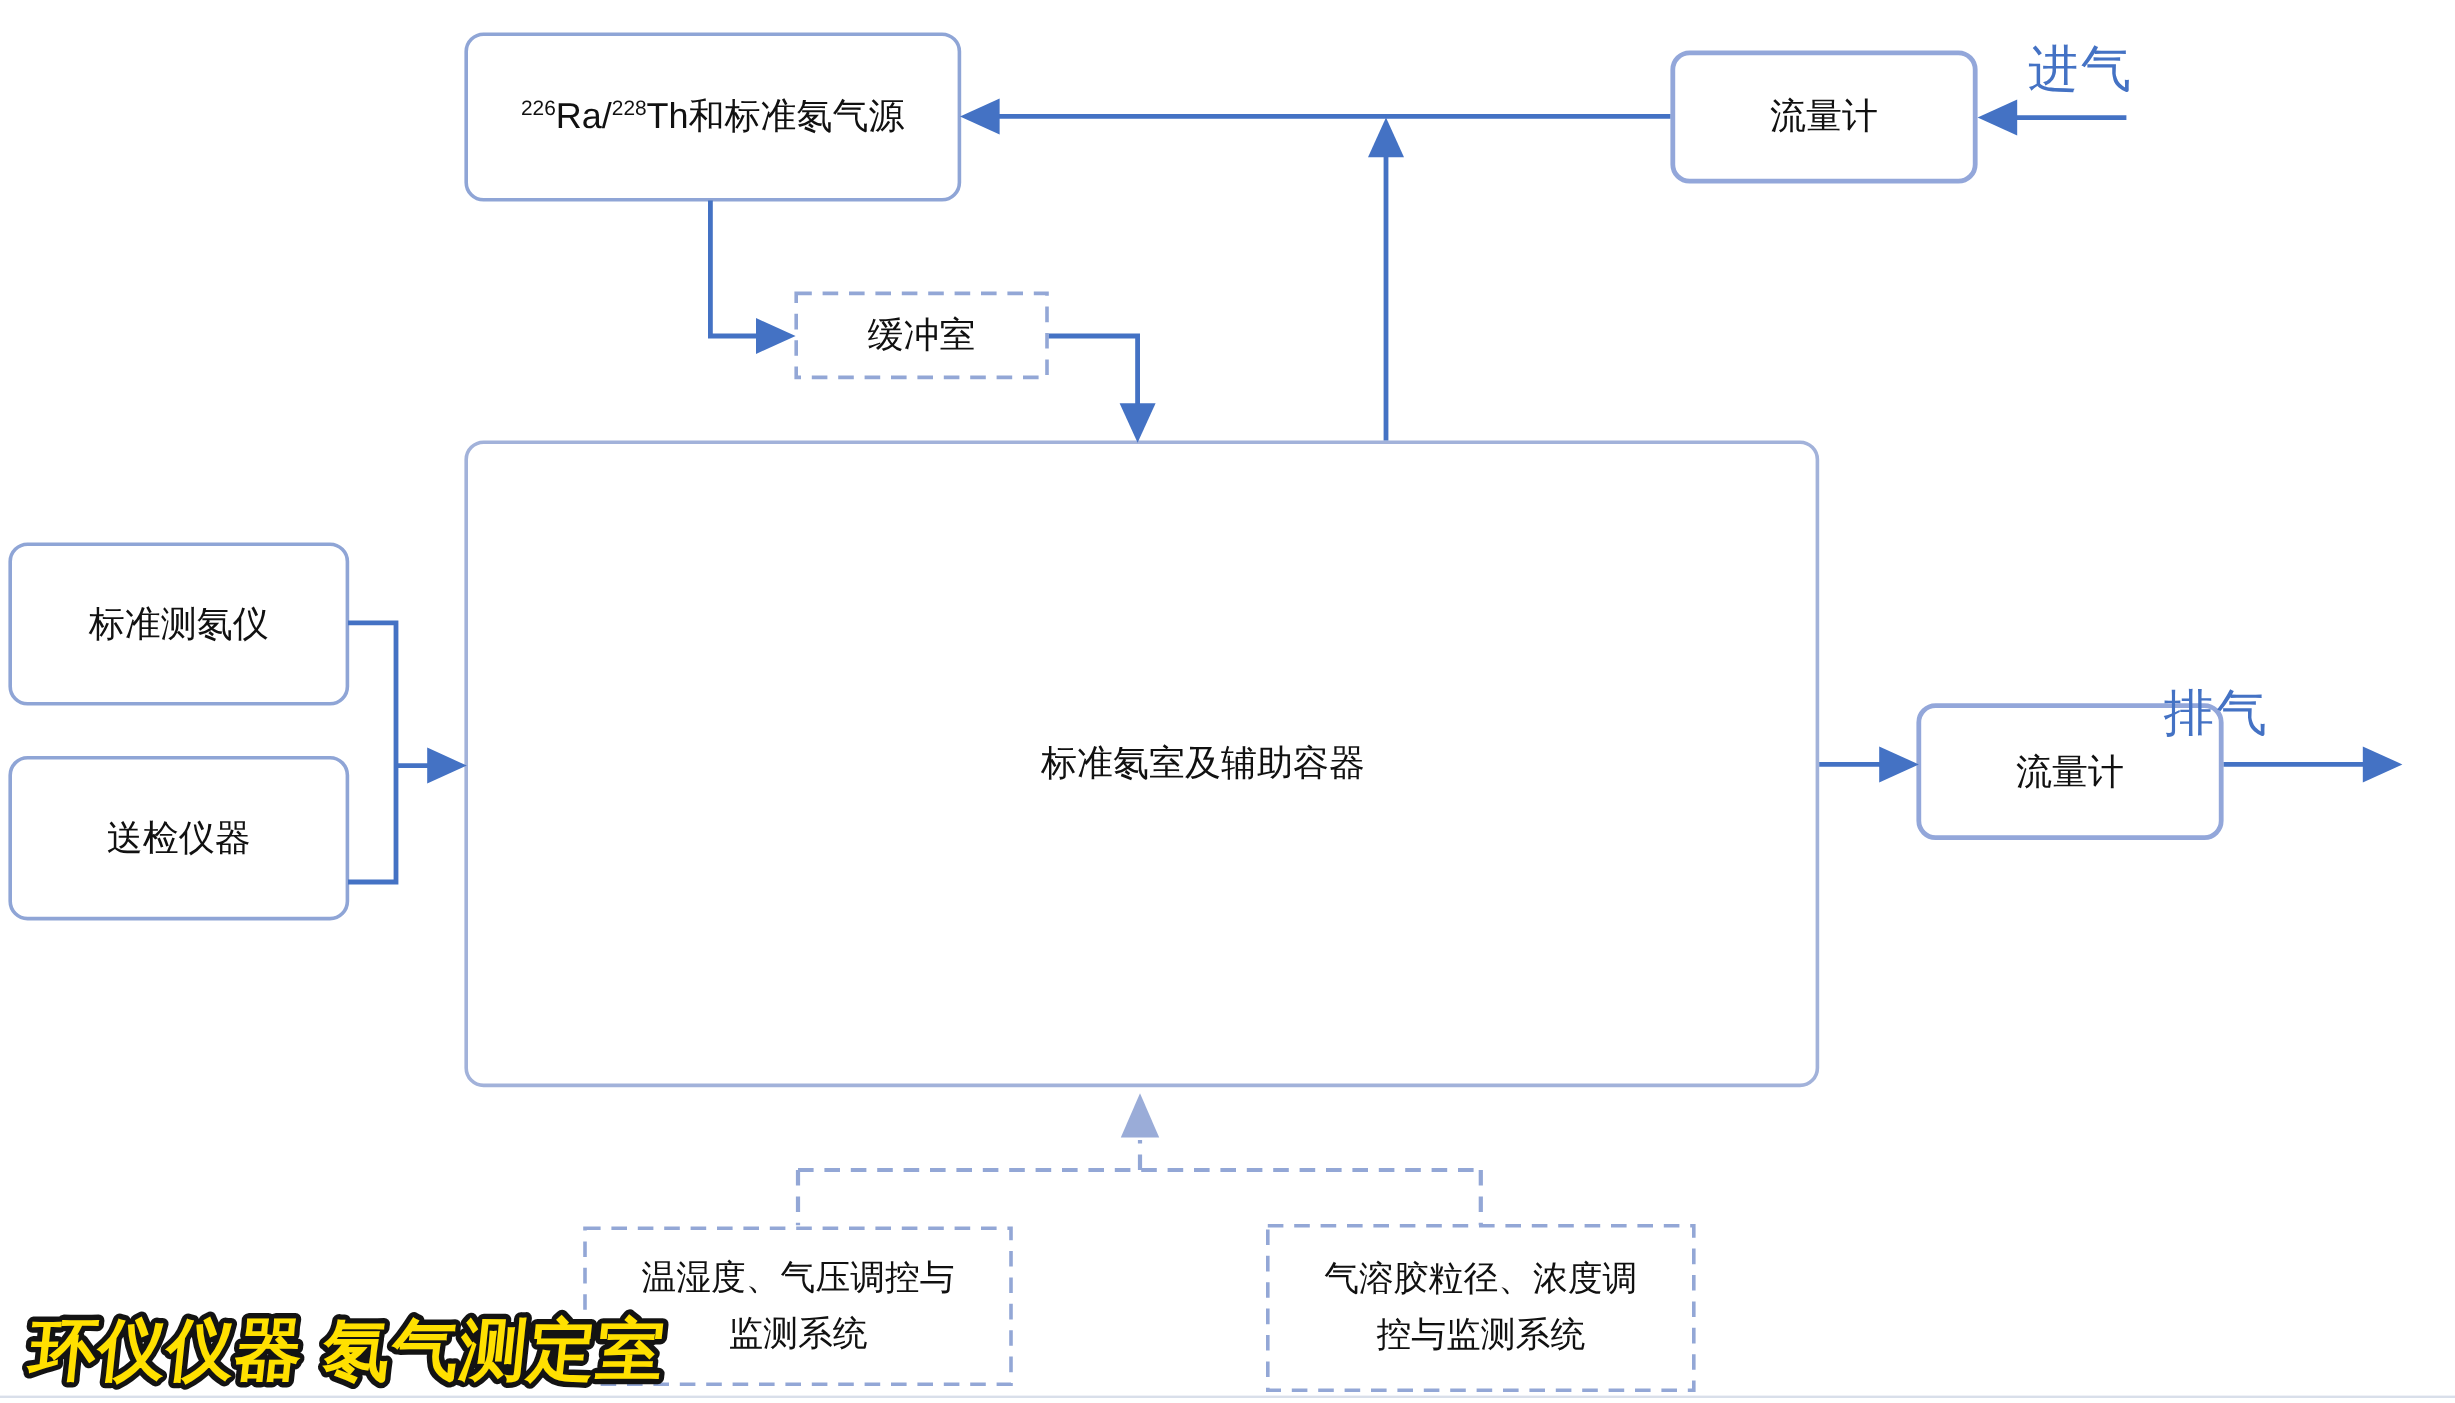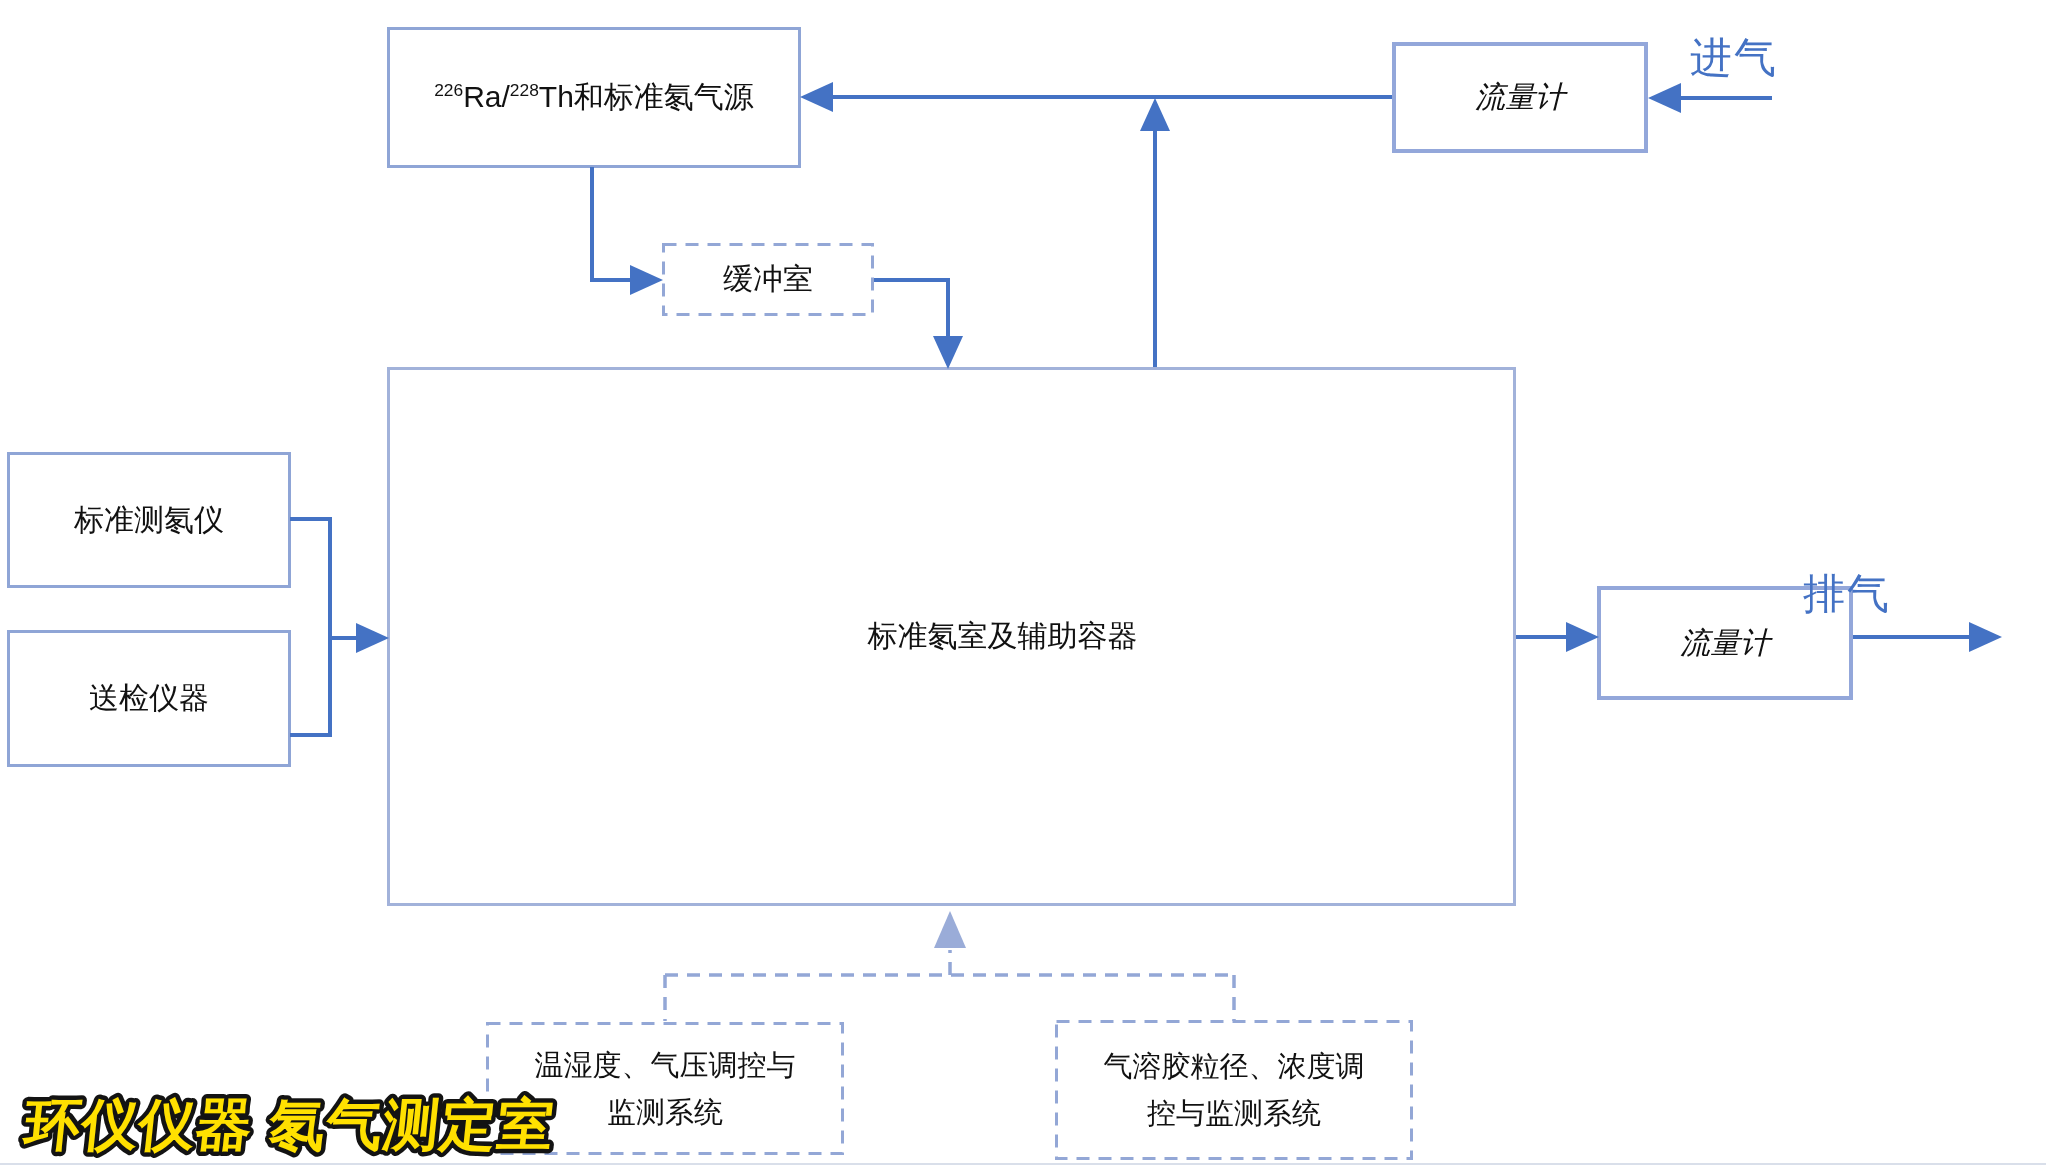--- a/index.html
+++ b/index.html
@@ -3,24 +3,24 @@
 <meta charset="utf-8">
 <style>
   html,body{margin:0;padding:0;background:#fff;}
   #stage{
     position:relative;width:2046px;height:1169px;background:#ffffff;
     font-family:"Liberation Sans", sans-serif;overflow:hidden;
   }
   .box{
     position:absolute;box-sizing:border-box;background:#fff;
     display:flex;align-items:center;justify-content:center;
-    color:#111;font-size:30px;text-align:center;z-index:2;
+    color:#111;font-size:30px;text-align:center;z-index:2;border-radius:16px;
   }
   .border-mid{border:3px solid var(--border_mid);}
-  .border-thick{border:4px solid var(--border_thick);font-style:italic;}
+  .border-thick{border:4px solid var(--border_thick);}
   .border-lighter{border:3px solid var(--border_light);padding-left:20px;}
   .no-border{border:none;background:transparent;}
   .two-line{font-size:29px;line-height:47px;}
   sup.iso{font-size:0.58em;vertical-align:super;line-height:0;}
   .flow-label{
     position:absolute;color:var(--label_blue);font-size:42px;z-index:2;
     letter-spacing:2px;
   }
   #connectors{position:absolute;left:0;top:0;z-index:3;pointer-events:none;}
   .dark-line{stroke:var(--arrow_blue);stroke-width:4;fill:none;}

